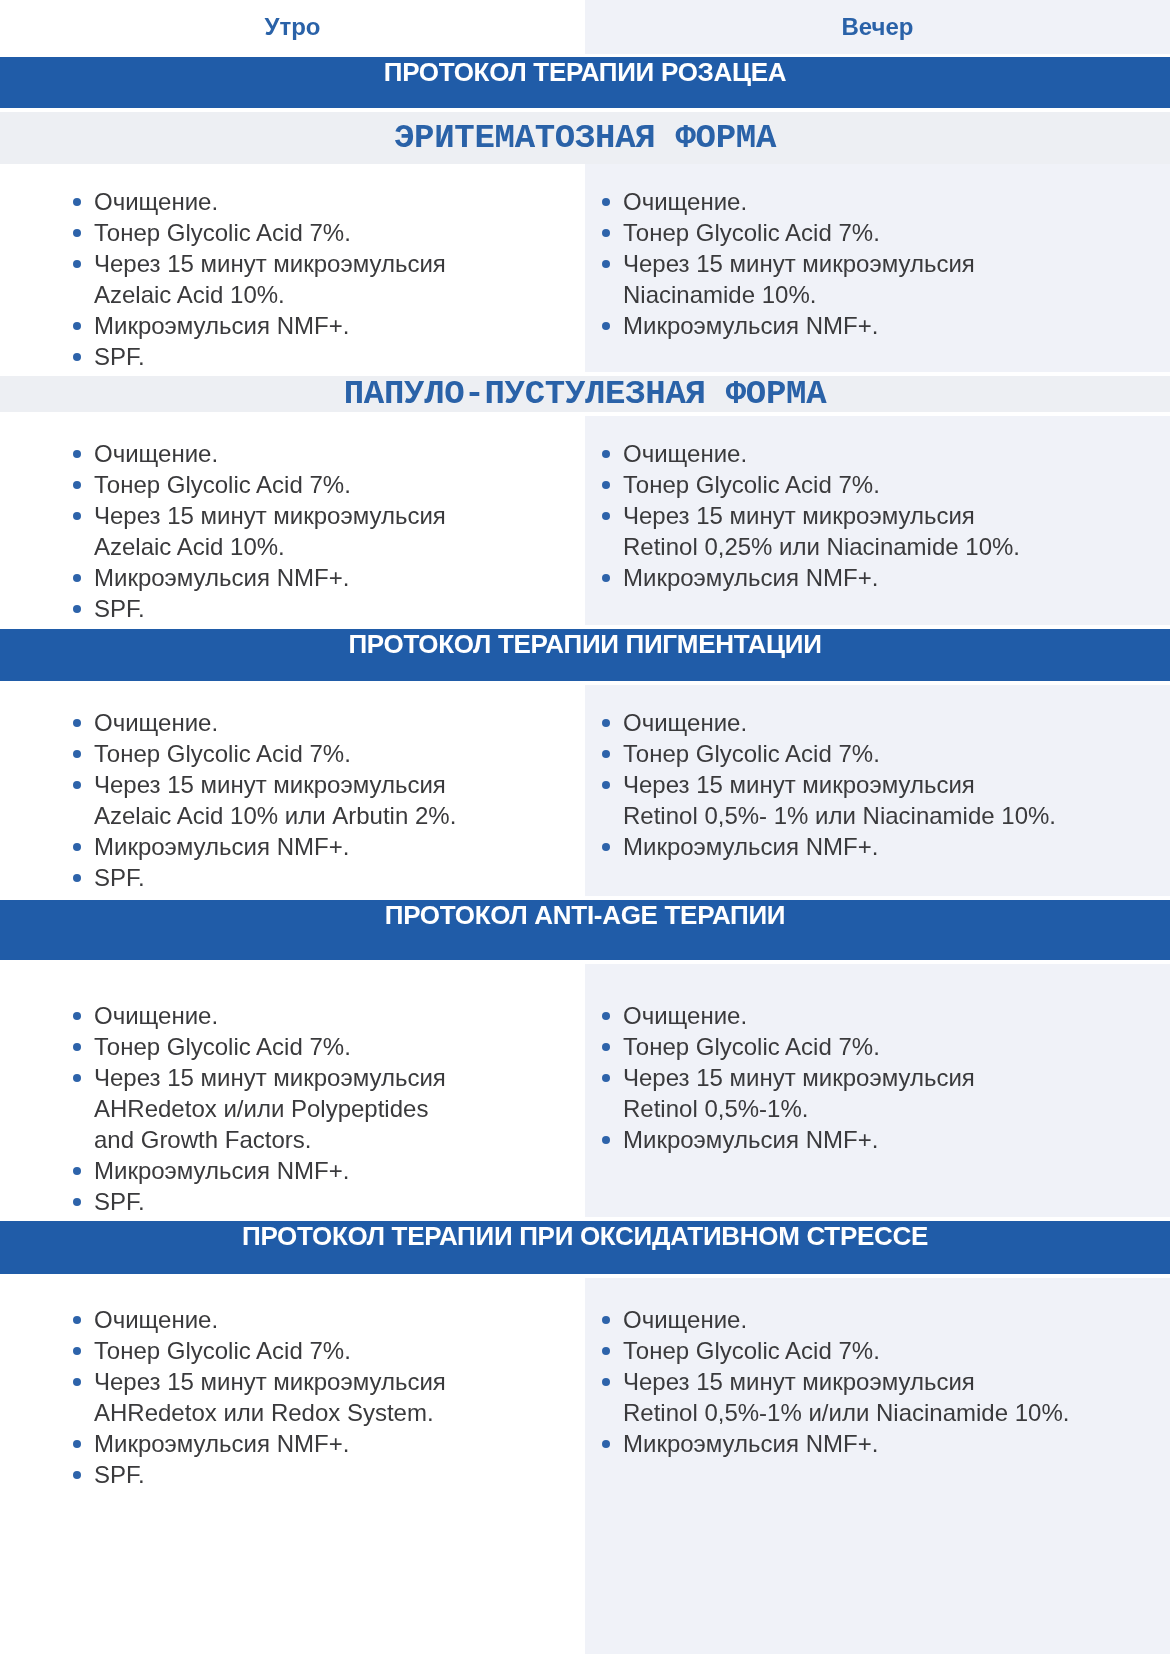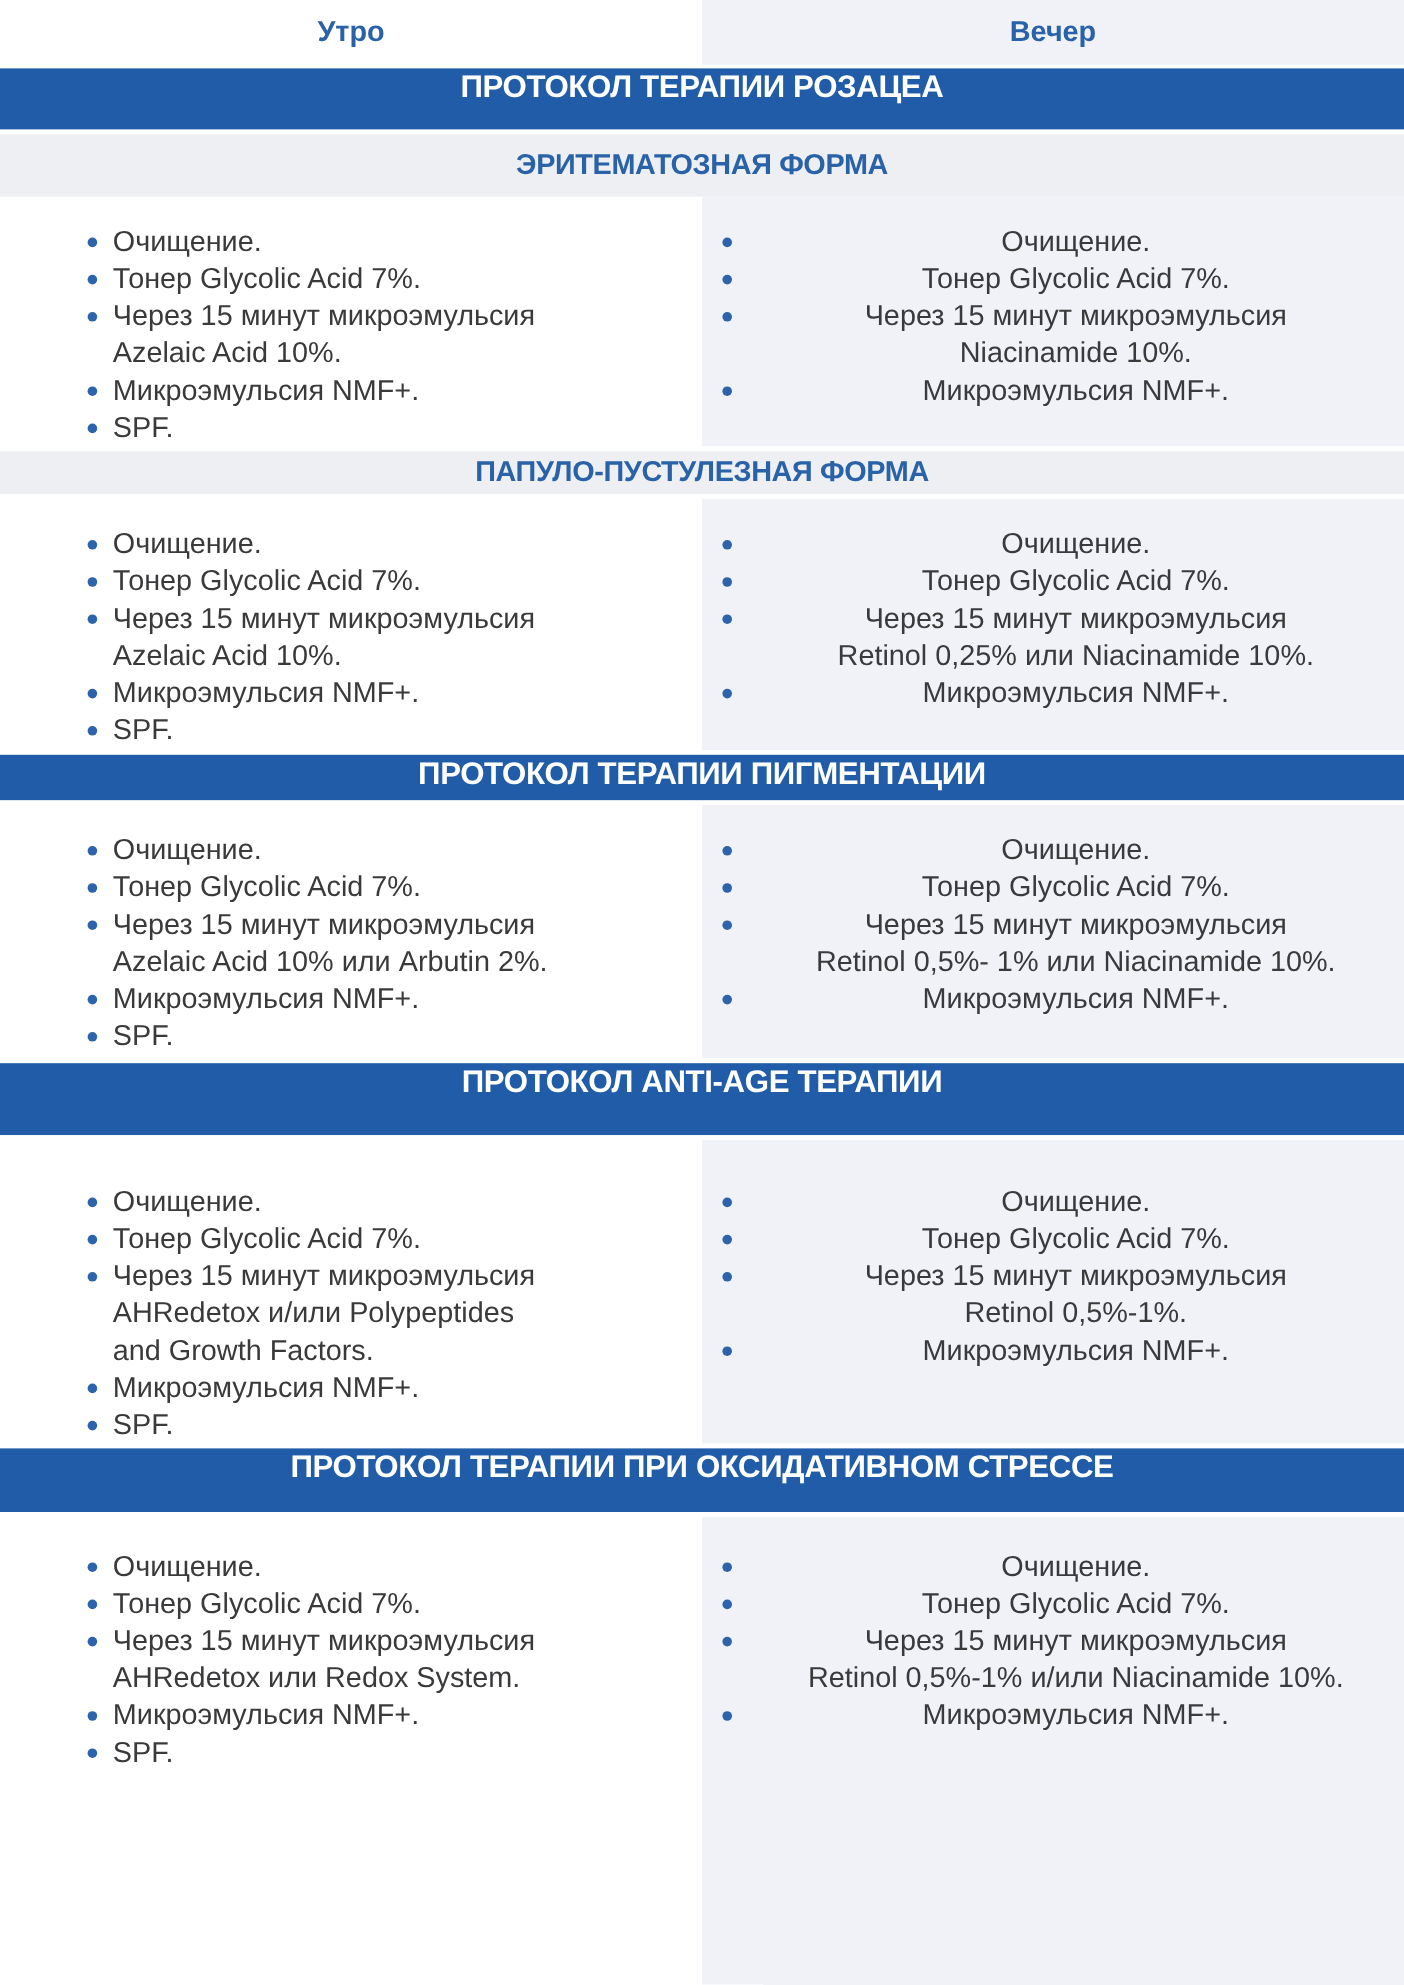--- a/index.html
+++ b/index.html
@@ -12,21 +12,21 @@
   }
   html,body{margin:0;padding:0;background:#fff;}
   .page{
     width:1170px;height:1654px;background:#fff;
     display:flex;flex-direction:column;overflow:hidden;
     font-family:"Liberation Sans","DejaVu Sans",sans-serif;
     color:var(--body-text);
   }
   .split{display:flex;}
   .cell-l{width:585px;background:#fff;box-sizing:border-box;}
-  .cell-r{width:585px;background:var(--right-bg);box-sizing:border-box;text-align:center;}
+  .cell-r{width:585px;background:var(--right-bg);box-sizing:border-box;}
   .gap{height:4px;background:#fff;flex:0 0 auto;}
   .gap-sm{height:3px;background:#fff;flex:0 0 auto;}
 
   .header-row{height:54px;flex:0 0 auto;}
   .header-row .cell-l,.header-row .cell-r{
     display:flex;align-items:center;justify-content:center;
   }
   .col-title{
     font-size:24px;font-weight:bold;color:var(--accent-blue);
   }
@@ -38,21 +38,21 @@
   }
   .banner-title{
     font-size:26px;font-weight:bold;letter-spacing:-0.3px;
   }
   .band{
     background:var(--band-bg);color:var(--accent-blue);
     display:flex;align-items:center;justify-content:center;
     flex:0 0 auto;
   }
   .band-title{
-    font-size:24px;font-weight:bold;letter-spacing:-0.3px;color:var(--accent-blue);
+    font-size:34px;font-weight:bold;letter-spacing:-0.3px;color:var(--accent-blue);font-family:Liberation Mono, monospace;
   }
 
   .content{flex:0 0 auto;}
   .content .cell-l{padding:22px 0 0 72px;}
   .content .cell-r{padding:22px 0 0 16px;}
   .content.tall .cell-l,.content.tall .cell-r{padding-top:36px;}
   .content.fill{flex:1 1 auto;}
   .content.fill .cell-l,.content.fill .cell-r{padding-top:26px;}
 
   ul.proto{list-style:none;margin:0;padding:0;}
@@ -144,21 +144,21 @@
           <li><span class="dot"></span><span>Тонер Glycolic Acid 7%.</span></li>
           <li><span class="dot"></span><span>Через 15 минут микроэмульсия
 Retinol 0,25% или Niacinamide 10%.</span></li>
           <li><span class="dot"></span><span>Микроэмульсия NMF+.</span></li>
         </ul>
     </div>
   </div>
 
   <div class="gap"></div>
 
-  <div class="banner" style="height:38px">
+  <div class="banner" style="height:52px">
     <span class="banner-title">ПРОТОКОЛ ТЕРАПИИ ПИГМЕНТАЦИИ</span>
   </div>
 
   <div class="gap"></div>
 
   <div class="split content" style="height:211px">
     <div class="cell-l">
       <ul class="proto">
 
       <li><span class="dot"></span><span>Очищение.</span></li>

